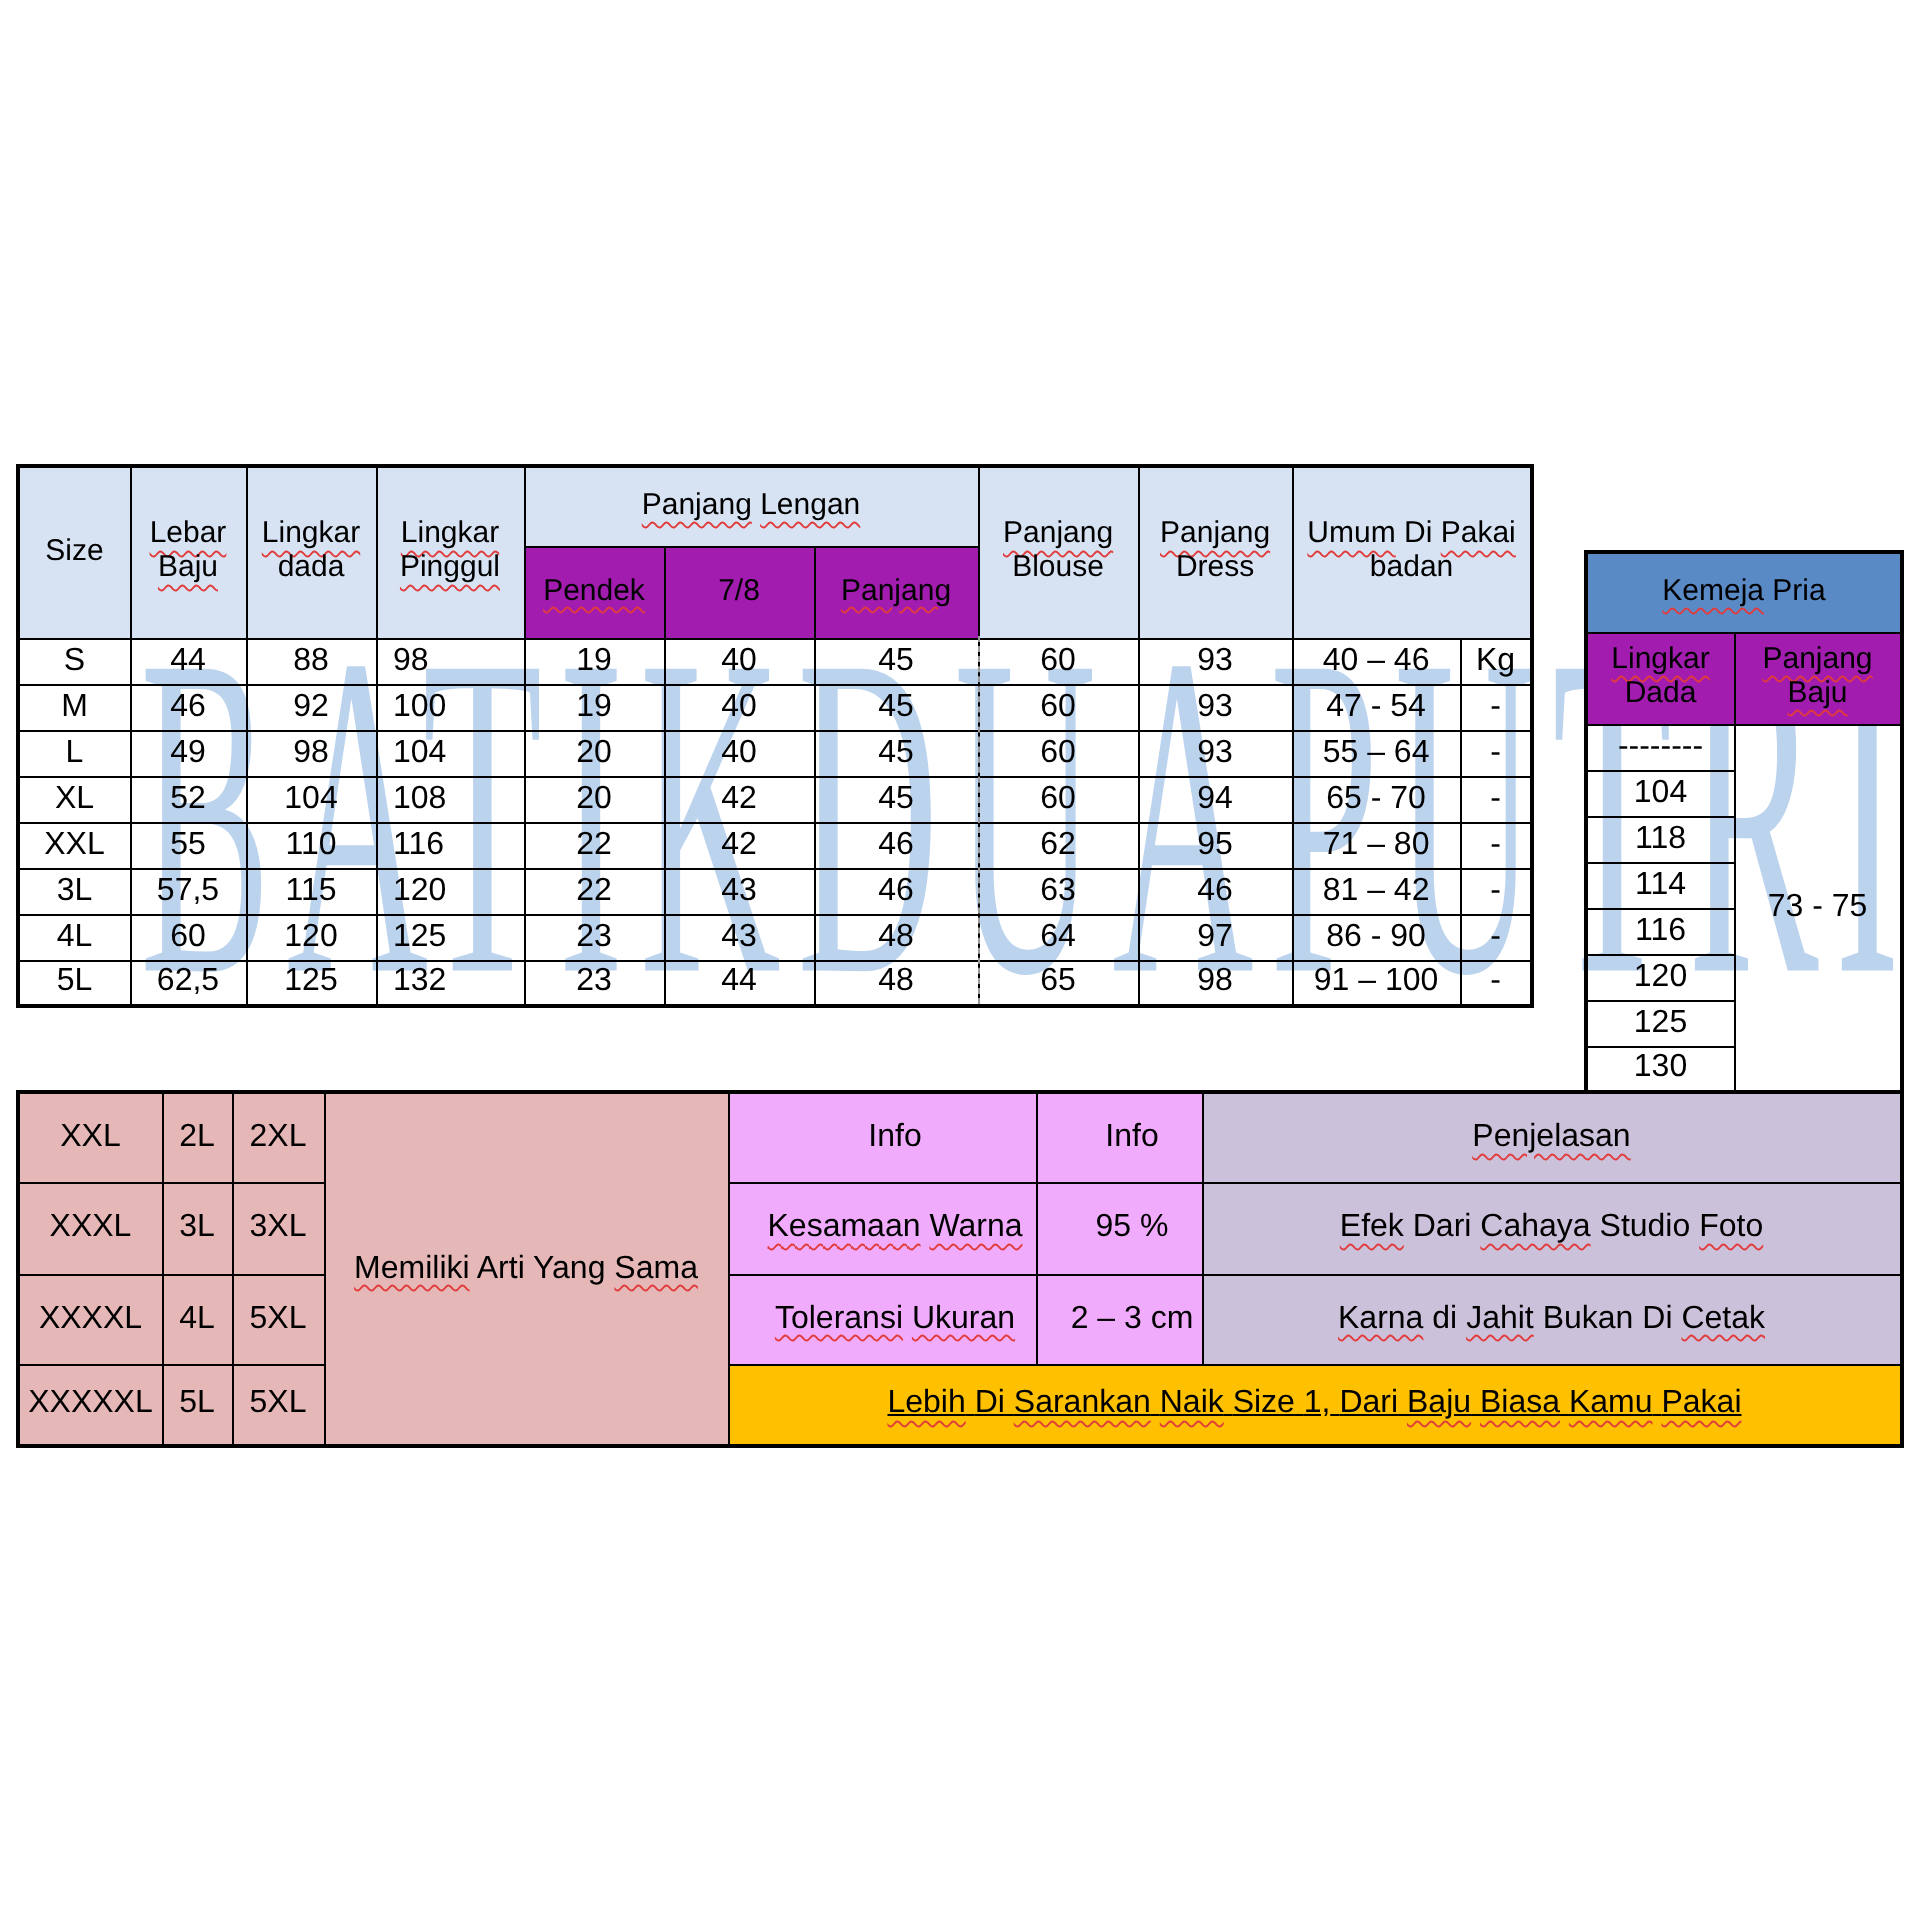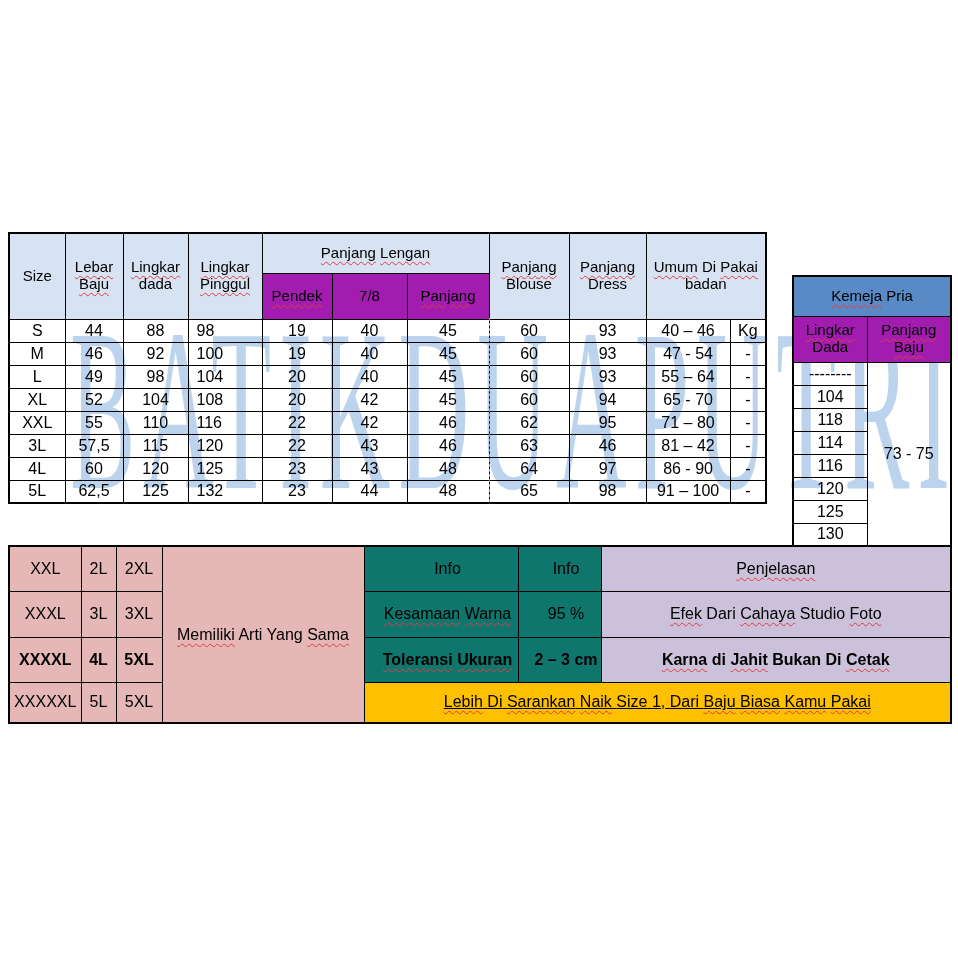--- a/index.html
+++ b/index.html
@@ -17,29 +17,29 @@
     font-size:98px; line-height:1; letter-spacing:8px; white-space:nowrap;
     color:#bcd3ee; transform:scaleY(2.35);
   }
   table { border-collapse:collapse; table-layout:fixed; position:absolute; z-index:1; background:transparent; border:2px solid #000; }
   td { border:1px solid #000; padding:0 1px; text-align:center; vertical-align:middle; font-size:16px; line-height:1.12; overflow:hidden; }
   .hdr td { font-size:15px; }
   .hl { background:#d7e3f3; }   
   .hm { background:#a21caf; }   
   .hd { background:#5a8ac6; }   
   .pk { background:#e5b8b7; }   
-  .gr { background:#0f766e;padding-left:14px; }   
+  .gr { background:#f0abfc;padding-left:14px; }   
   .pu { background:#ccc1da; }   
   .or { background:#ffc000;text-decoration:underline; }   
   .al { text-align:left; padding-left:8px; }
   .main   { left:8px;   top:232px; width:757px; }
   .kemeja { left:792px; top:232px; width:158px;margin-top:43px; }
   .info   { left:8px;   top:545px; width:942px; }
   tr.h1 { height:40px; } tr.h2 { height:46px; } tr.dr { height:23px; }
-  tr.i1 { height:45px; } tr.i2 { height:46px; } tr.i3 { height:45px;font-weight:bold; } tr.i4 { height:41px; }
+  tr.i1 { height:45px; } tr.i2 { height:46px; } tr.i3 { height:45px; } tr.i4 { height:41px; }
   .sq {
     text-decoration-line:underline; text-decoration-style:wavy;
     text-decoration-color:#e23b3b; text-decoration-thickness:1px; text-underline-offset:3px;
   }
   .pagebreak {
     position:absolute; left:489px; top:318px; height:184px; width:0;
     border-left:1px dashed #9a9a9a; z-index:2; pointer-events:none;
   }
 </style>
 </head>

